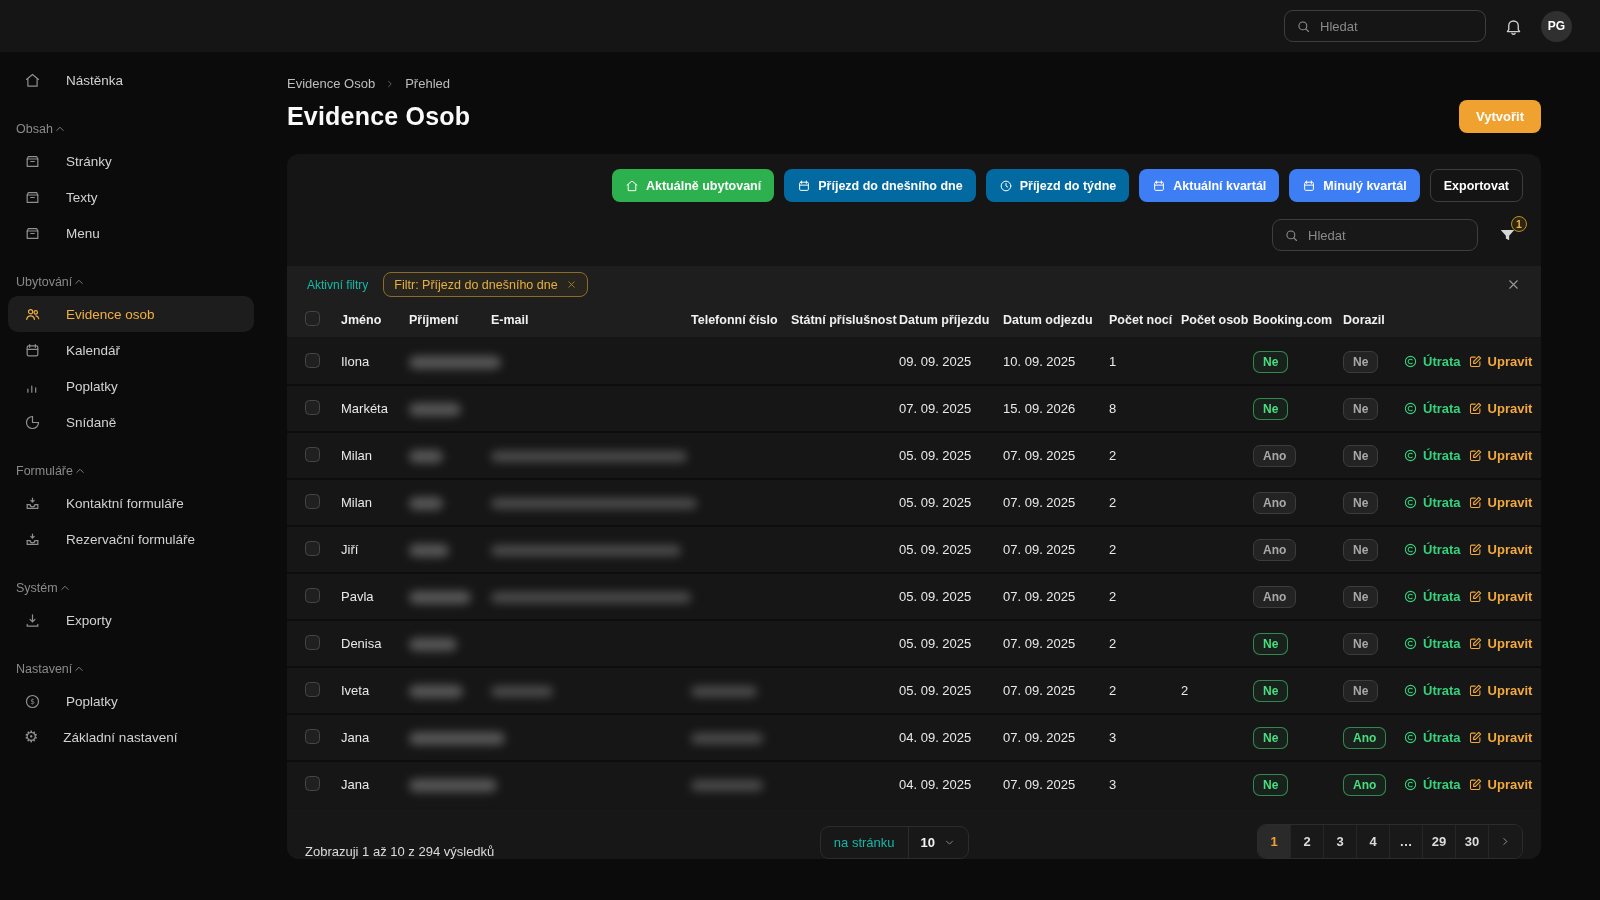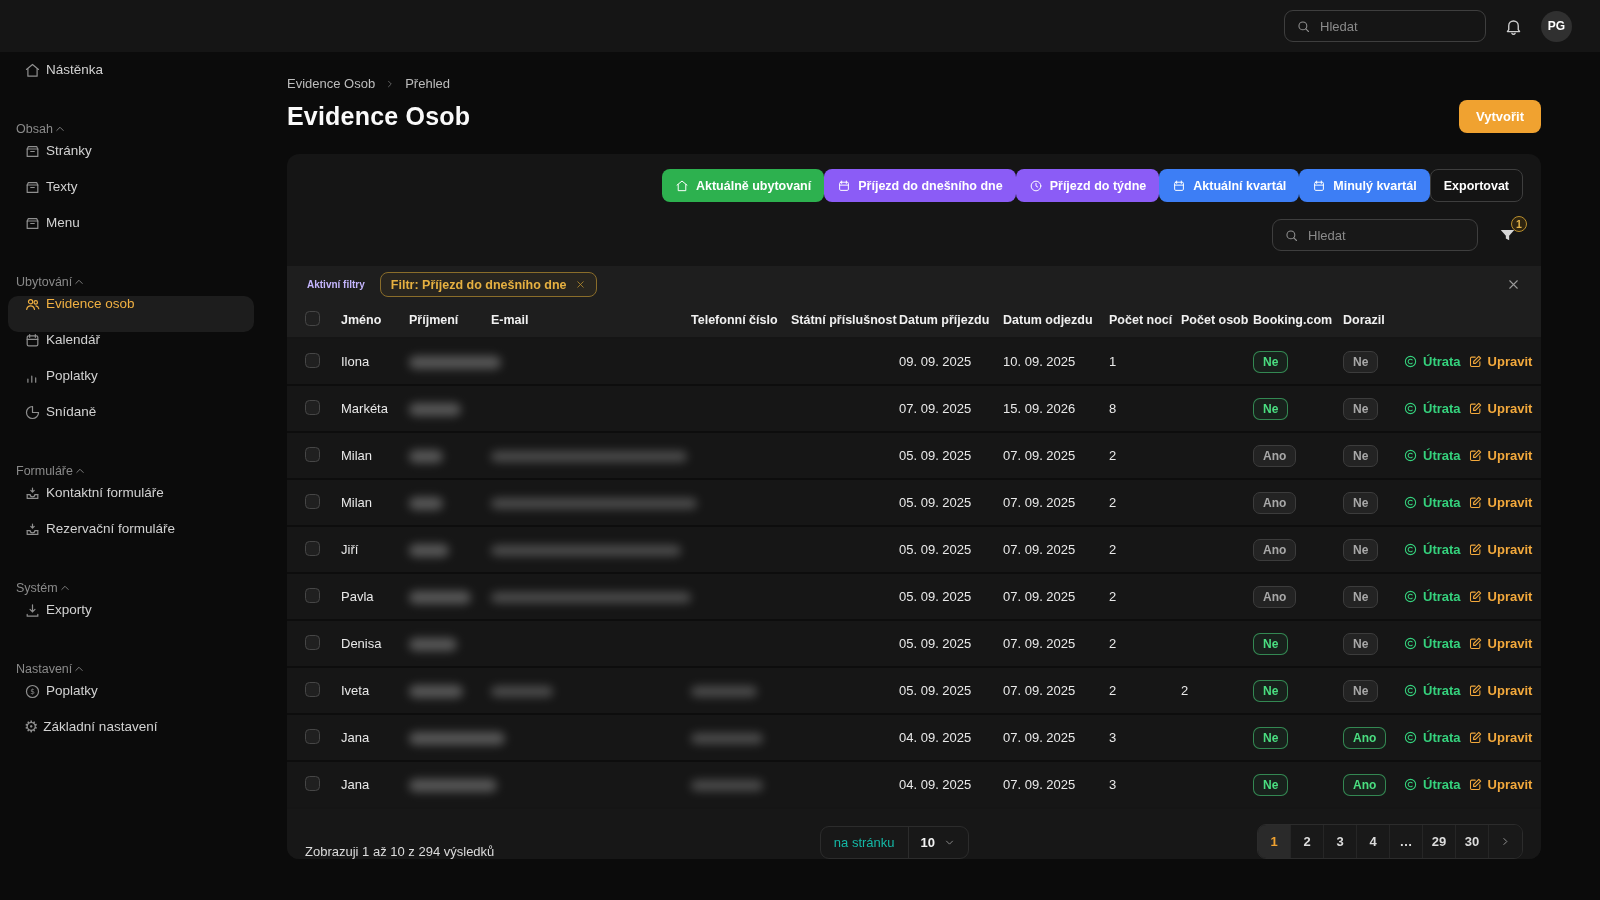--- a/index.html
+++ b/index.html
@@ -9,54 +9,54 @@
   
   .topbar{position:absolute;top:0;left:0;right:0;height:52px;background:#151515;display:flex;align-items:center;justify-content:flex-end;gap:18px;padding-right:28px;z-index:5}
   .tsearch{display:flex;align-items:center;gap:9px;border:1px solid #3e3e3e;border-radius:9px;height:32px;width:202px;padding:0 11px;color:#8f8f8f}
   .tsearch input{flex:1;background:transparent;border:none;outline:none;color:#ddd;font:13px "Liberation Sans",sans-serif}
   input::placeholder{color:#8a8a8a}
   .bell{color:#cfcfcf;display:flex;cursor:pointer}
   .avatar{width:31px;height:31px;border-radius:50%;background:#303030;color:#fff;font-size:12px;font-weight:700;display:flex;align-items:center;justify-content:center;cursor:pointer}
 
   
   .sidebar{position:absolute;top:52px;left:0;bottom:0;width:262px;background:#0b0b0b;padding-top:10px}
-  .sitem{display:flex;align-items:flex-start;gap:5px;height:36px;padding:0 16px;margin:0 8px;border-radius:10px;font-size:13.5px;color:#d2d2d2;cursor:pointer;white-space:nowrap}
+  .sitem{display:flex;align-items:center;gap:25px;height:36px;padding:0 16px;margin:0 8px;border-radius:10px;font-size:13.5px;color:#d2d2d2;cursor:pointer;white-space:nowrap}
   .sitem .sic{color:#8f8f8f;display:flex}
   .sitem.active{background:#1d1d1d;color:#f0b042}
   .sitem.active .sic{color:#f0b042}
   .sec{display:flex;align-items:center;justify-content:flex-start;margin:24px 22px 7px 16px;color:#8a8a8a;font-size:12.5px;cursor:pointer}
   .sec .sic{color:#7a7a7a;display:flex}
   .glyph{font-size:16px;line-height:1;font-family:"DejaVu Sans",sans-serif}
 
   
   main{position:absolute;top:52px;left:262px;width:1338px;padding:24px 59px 0 25px}
   .crumbs{display:flex;align-items:center;gap:9px;font-size:13px;color:#bdbdbd}
   .crumb{cursor:pointer}
   .bc-sep{color:#6f6f6f;display:flex}
   .titlerow{display:flex;align-items:center;justify-content:space-between;margin-top:9px}
   h1{font-size:25px;font-weight:700;color:#fafafa;letter-spacing:.2px}
   .btn-create{height:33px;padding:0 17px;border:none;border-radius:8px;background:#f0a230;color:#fff;font-weight:700;font-size:13px;font-family:inherit;cursor:pointer}
 
   
   .card{margin-top:21px;width:1254px;background:#151515;border-radius:12px;overflow:hidden}
-  .toolbar{display:flex;justify-content:flex-end;align-items:flex-end;padding:15px 18px 9px}
+  .toolbar{display:flex;justify-content:flex-end;align-items:flex-end;gap:10px;padding:15px 18px 9px}
   .tbtn{height:33px;border:none;border-radius:8px;padding:0 13px;display:inline-flex;align-items:center;gap:7px;font-size:12.5px;font-weight:700;color:#fff;font-family:inherit;cursor:pointer;white-space:nowrap}
   .tbtn.green{background:#2db14f}
-  .tbtn.amber{background:#8b5cf6}
+  .tbtn.amber{background:#0369a1}
   .tbtn.blue{background:#3d7ef5}
   .tbtn.dark{background:#141414;border:1px solid #3e3e3e}
   .searchrow{display:flex;justify-content:flex-end;align-items:center;gap:20px;padding:8px 24px 15px}
   .csearch{display:flex;align-items:center;gap:9px;border:1px solid #3e3e3e;border-radius:9px;height:32px;width:206px;padding:0 11px;color:#8f8f8f;background:#181818}
   .csearch input{flex:1;background:transparent;border:none;outline:none;color:#ddd;font:13px "Liberation Sans",sans-serif;min-width:0}
   .funnel{position:relative;color:#d6d6d6;display:flex;cursor:pointer}
   .fbadge{position:absolute;top:-10px;right:-10px;width:16px;height:16px;border-radius:50%;background:#2e2410;border:1px solid #b98f2e;color:#e3b34a;font-size:10.5px;font-weight:700;display:flex;align-items:center;justify-content:center}
 
   .filtersrow{background:#1e1e1e;display:flex;align-items:center;gap:15px;padding:0 20px;height:37px}
-  .flabel{font-size:10px;font-weight:700;color:#c4b5fd}
-  .chip{display:inline-flex;align-items:center;gap:8px;border:1px solid #8a6d2a;border-radius:8px;color:#e6b041;font-size:12.5px;font-weight:700;padding:0 10px;height:25px;background:rgba(230,176,65,.05);cursor:pointer;white-space:nowrap}
+  .flabel{font-size:12px;font-weight:400;color:#14b8a6}
+  .chip{display:inline-flex;align-items:center;gap:8px;border:1px solid #8a6d2a;border-radius:8px;color:#e6b041;font-size:12.5px;font-weight:400;padding:0 10px;height:25px;background:rgba(230,176,65,.05);cursor:pointer;white-space:nowrap}
   .chip .cx{color:#b98f2e;display:flex}
   .frx{margin-left:auto;color:#9a9a9a;display:flex;cursor:pointer}
 
   .grid{display:grid;grid-template-columns:36px 68px 82px 200px 100px 108px 104px 106px 72px 72px 90px 60px 170px;align-items:center;padding-left:18px}
   .thead{background:#1e1e1e;height:34px;font-size:12.5px;font-weight:700;color:#f0f0f0;white-space:nowrap}
   .rows{background:#0d0d0d}
   .trow{height:45px;background:#161616;margin-top:2px;font-size:13px;color:#e9e9e9;white-space:nowrap}
   .cb{width:15px;height:15px;border-radius:4.5px;border:1.4px solid #464646;background:#202020;display:inline-block;cursor:pointer}
   .blur{display:inline-block;height:13px;border-radius:7px;background:#8d8d8d;filter:blur(5px);opacity:.55;vertical-align:middle}
   .blur.dim{height:11px;opacity:.45}

